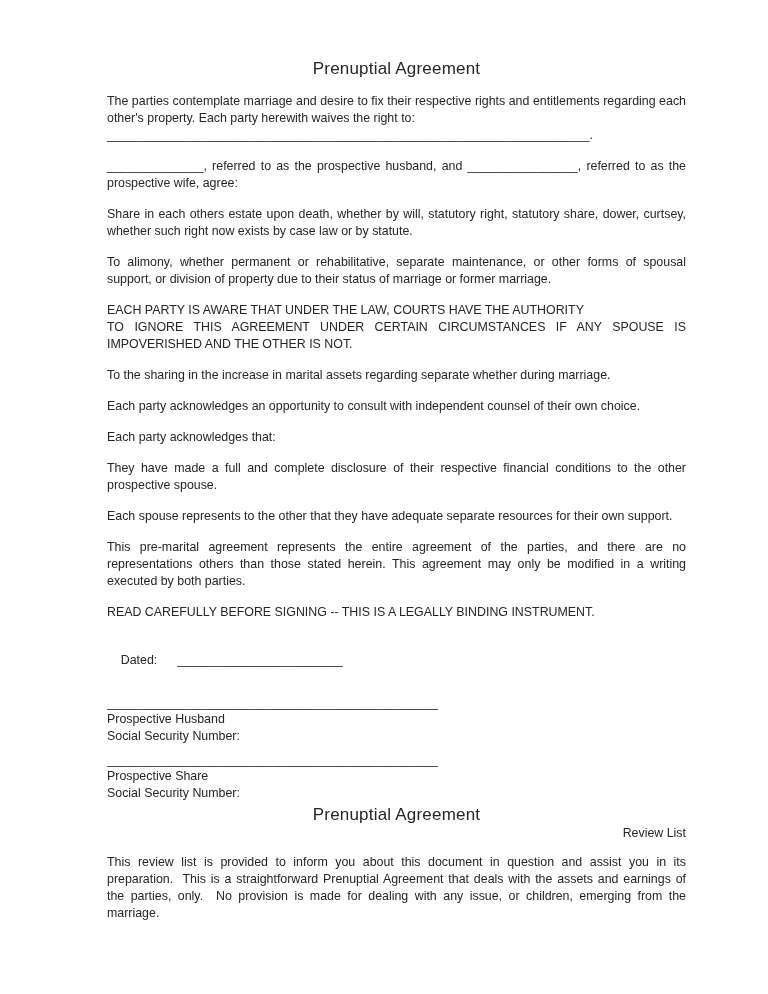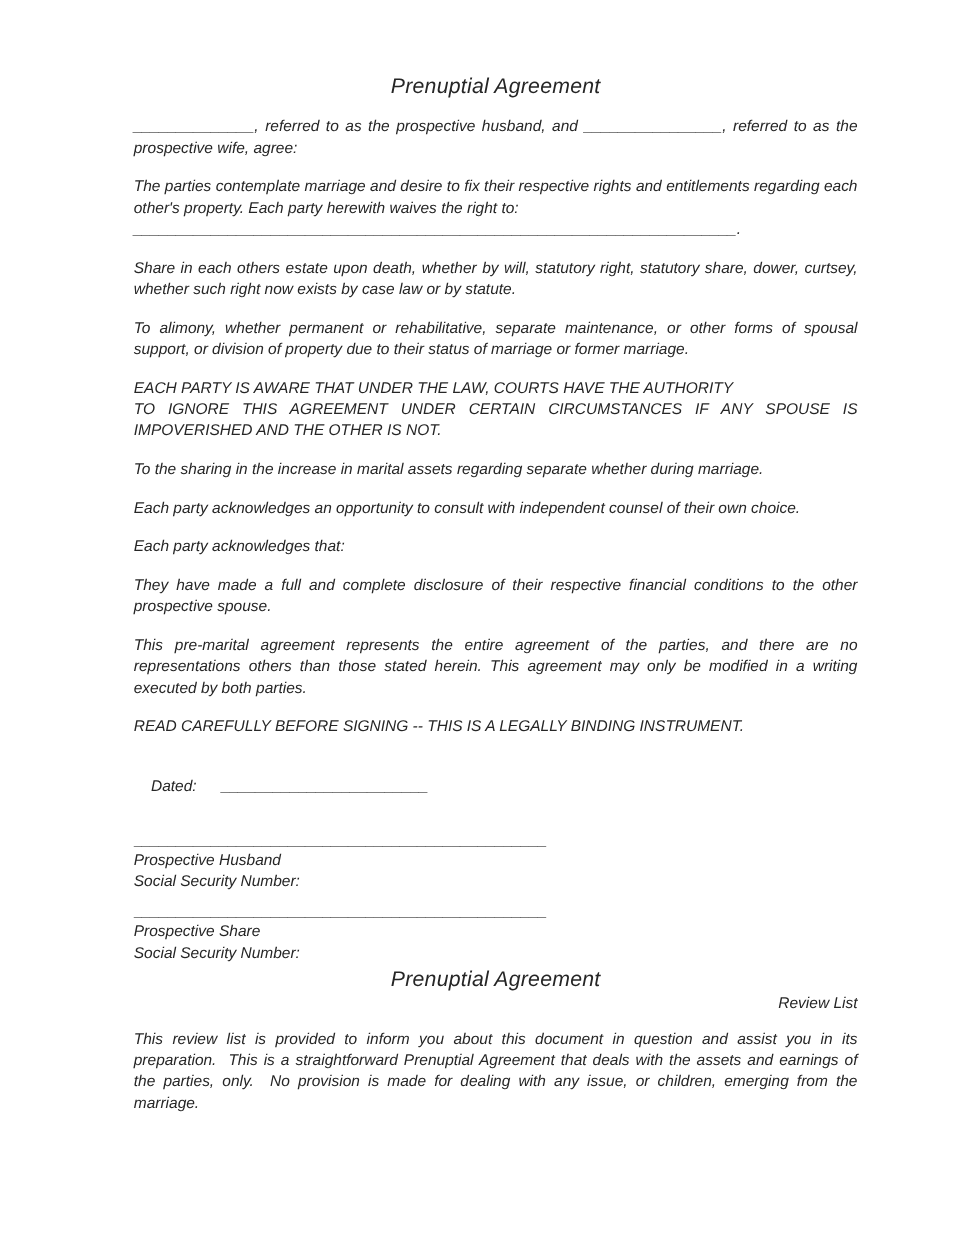--- a/index.html
+++ b/index.html
@@ -15,21 +15,20 @@
   .page {
     box-sizing: border-box;
     width: 708px;
     min-height: 994px;
     padding: 58px 22px 30px 107px;
     background: #ffffff;
     font-family: "Liberation Sans", "DejaVu Sans", sans-serif;
     font-size: 12.4px;
     line-height: 17px;
     color: #262626;
-    font-style: italic;
   }
   .doc-title {
     margin: 0 0 14px 0;
     font-size: 17px;
     line-height: 21px;
     font-weight: 400;
     text-align: center;
     letter-spacing: 0.2px;
   }
   .para {
@@ -73,31 +72,32 @@
     margin-bottom: 0;
   }
 </style>
 </head>
 <body>
 
 <div class="page">
 
   <h1 class="doc-title">Prenuptial Agreement</h1>
 
-  <p class="para">______________, referred to as the prospective husband, and ________________, referred to as the prospective wife, agree:</p>
   <p class="para">The parties contemplate marriage and desire to fix their respective rights and entitlements regarding each other's property. Each party herewith waives the right to:
 ______________________________________________________________________.</p>
+  <p class="para">______________, referred to as the prospective husband, and ________________, referred to as the prospective wife, agree:</p>
   <p class="para">Share in each others estate upon death, whether by will, statutory right, statutory share, dower, curtsey, whether such right now exists by case law or by statute.</p>
   <p class="para">To alimony, whether permanent or rehabilitative, separate maintenance, or other forms of spousal support, or division of property due to their status of marriage or former marriage.</p>
   <p class="para">EACH PARTY IS AWARE THAT UNDER THE LAW, COURTS HAVE THE AUTHORITY
 TO IGNORE THIS AGREEMENT UNDER CERTAIN CIRCUMSTANCES IF ANY SPOUSE IS IMPOVERISHED AND THE OTHER IS NOT.</p>
   <p class="para">To the sharing in the increase in marital assets regarding separate whether during marriage.</p>
   <p class="para">Each party acknowledges an opportunity to consult with independent counsel of their own choice.</p>
   <p class="para">Each party acknowledges that:</p>
   <p class="para">They have made a full and complete disclosure of their respective financial conditions to the other prospective spouse.</p>
+  <p class="para">Each spouse represents to the other that they have adequate separate resources for their own support.</p>
   <p class="para">This pre-marital agreement represents the entire agreement of the parties, and there are no representations others than those stated herein. This agreement may only be modified in a writing executed by both parties.</p>
   <p class="para">READ CAREFULLY BEFORE SIGNING -- THIS IS A LEGALLY BINDING INSTRUMENT.</p>
 
   <p class="para dated">
     <span>Dated:</span><span class="blank">________________________</span>
   </p>
 
   <div class="sig-block">
     <div class="sig-rule">________________________________________________</div>
     <div class="sig-role">Prospective Husband</div>

